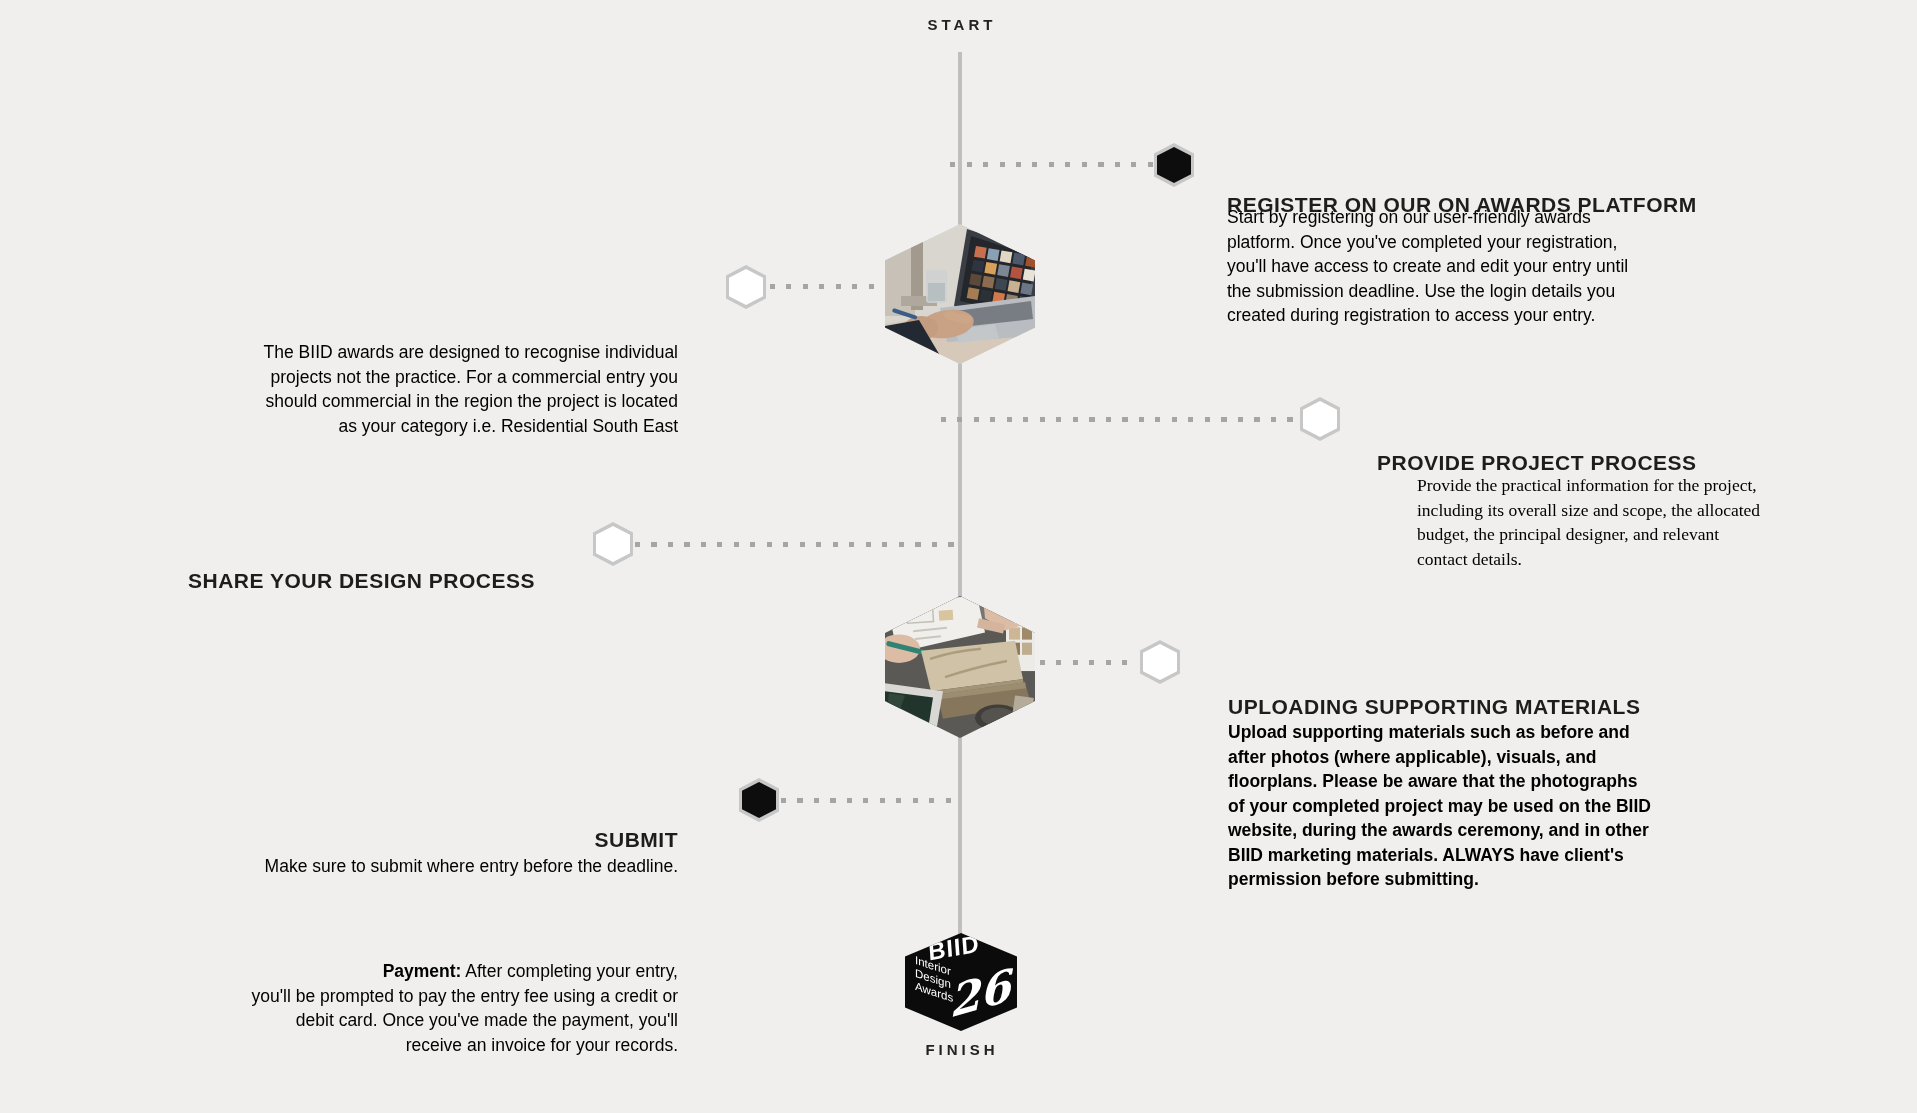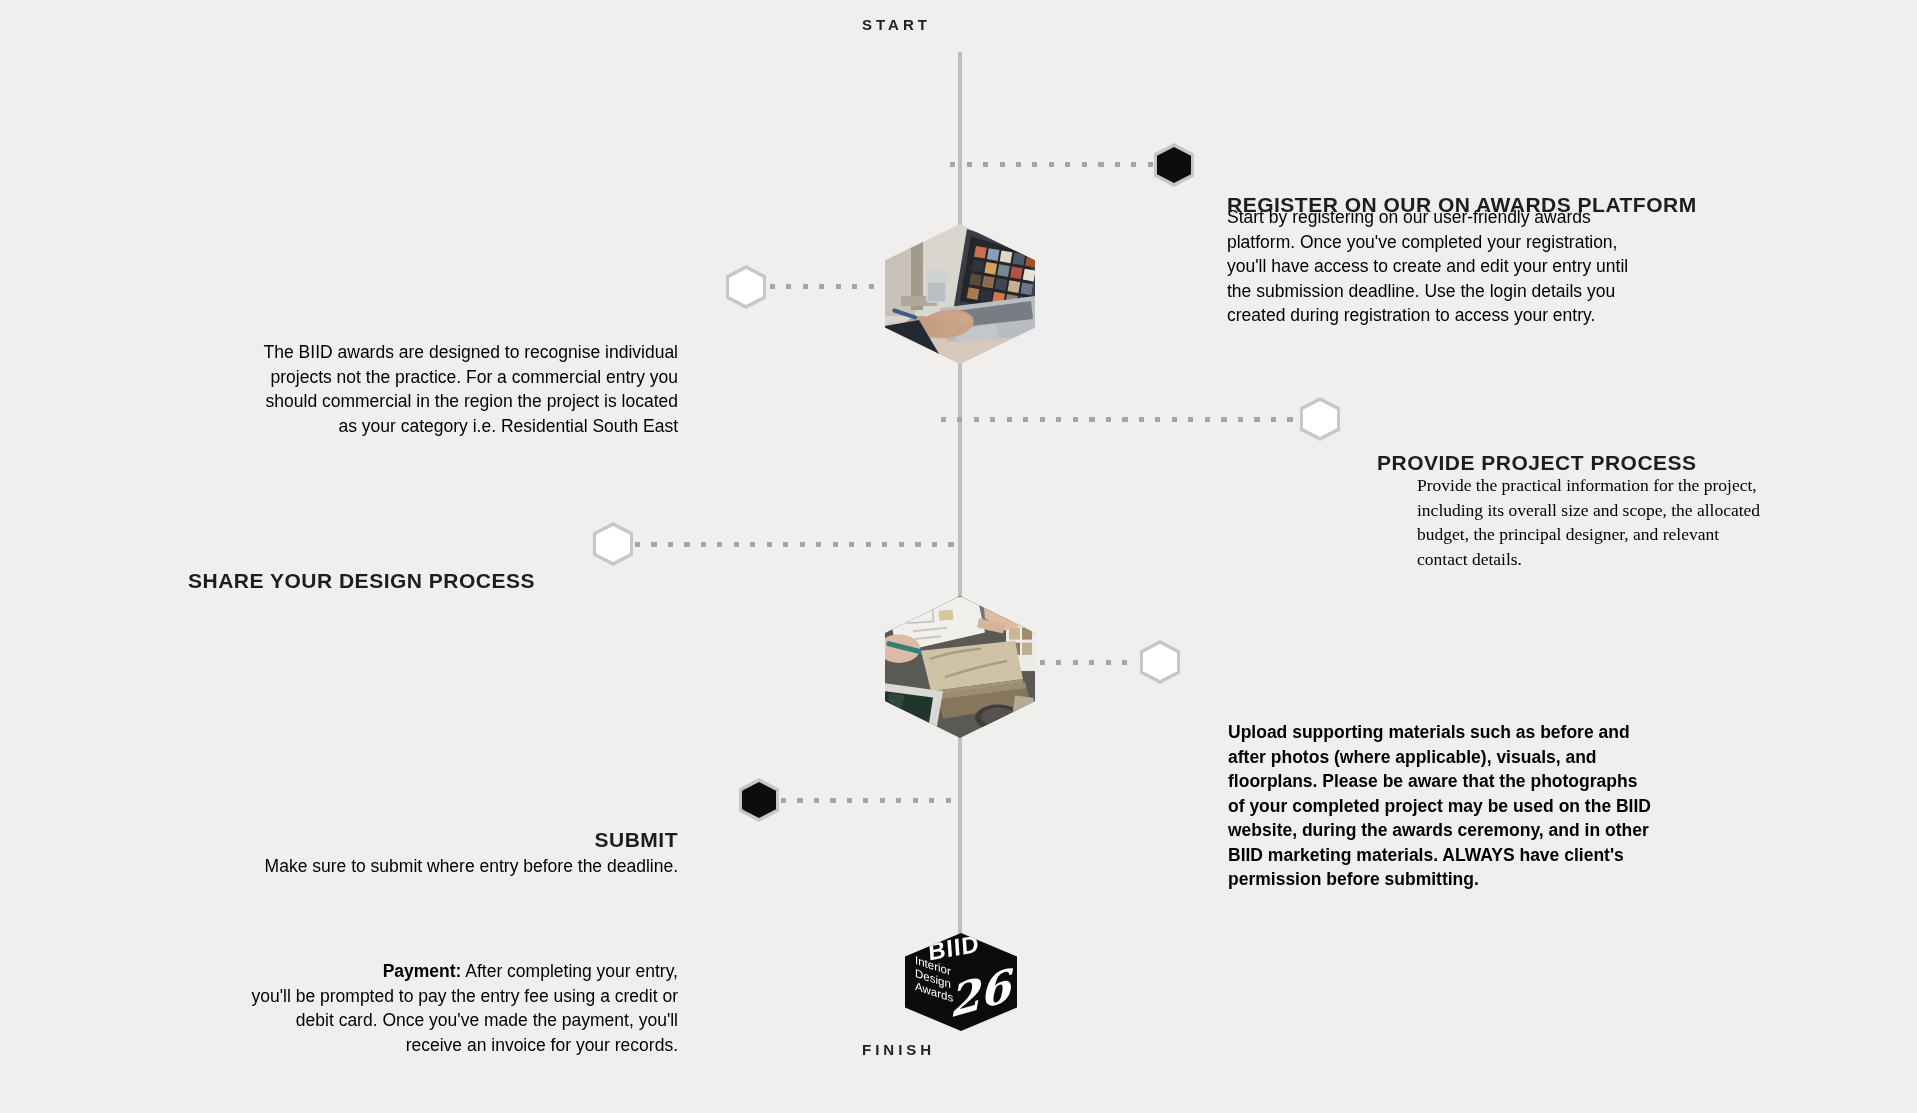--- a/index.html
+++ b/index.html
@@ -6,21 +6,21 @@
   body{
     width:1917px;height:1113px;position:relative;overflow:hidden;
     background:#f0efee;color:#1d1d1b;
     font-family:"Liberation Sans",sans-serif;
   }
   .stage{position:absolute;inset:0;}
 
   
   .vline{position:absolute;left:958px;top:52px;width:4px;height:890px;background:#bfbfbf;}
 
-  .tl-label{position:absolute;left:862px;width:200px;
+  .tl-label{position:absolute;left:862px;width:200px;text-align:center;
     font-size:15px;letter-spacing:4px;font-weight:bold;color:#222;}
   .tl-start{top:16px;}
   .tl-finish{top:1041px;}
 
   
   .dots{position:absolute;height:5px;
     background:repeating-linear-gradient(90deg,#a5a5a5 0 5px,rgba(0,0,0,0) 5px 16.5px);}
   .d1{left:950px;top:162px;width:204px;}
   .d2{left:770px;top:284px;width:114px;}
   .d3{left:941px;top:417px;width:360px;}
@@ -129,20 +129,21 @@
 as your category i.e. Residential South East</div>
 
   <div class="step-title t3">PROVIDE PROJECT PROCESS</div>
   <div class="step-body b3">Provide the practical information for the project,
 including its overall size and scope, the allocated
 budget, the principal designer, and relevant
 contact details.</div>
 
   <div class="step-title t4">SHARE YOUR DESIGN PROCESS</div>
 
+  <div class="step-title t5">UPLOADING SUPPORTING MATERIALS</div>
   <div class="step-body b5">Upload supporting materials such as before and
 after photos (where applicable), visuals, and
 floorplans. Please be aware that the photographs
 of your completed project may be used on the BIID
 website, during the awards ceremony, and in other
 BIID marketing materials. ALWAYS have client's
 permission before submitting.</div>
 
   <div class="step-title t6">SUBMIT</div>
   <div class="step-body ta-r b6a">Make sure to submit where entry before the deadline.</div>

